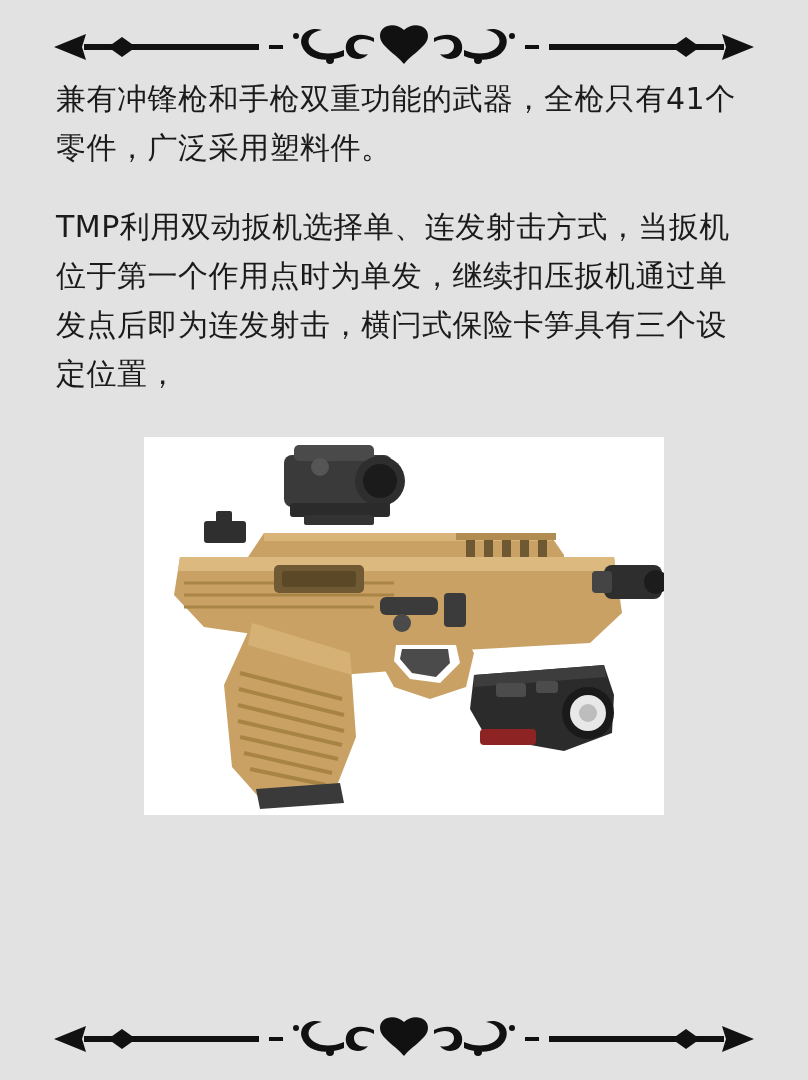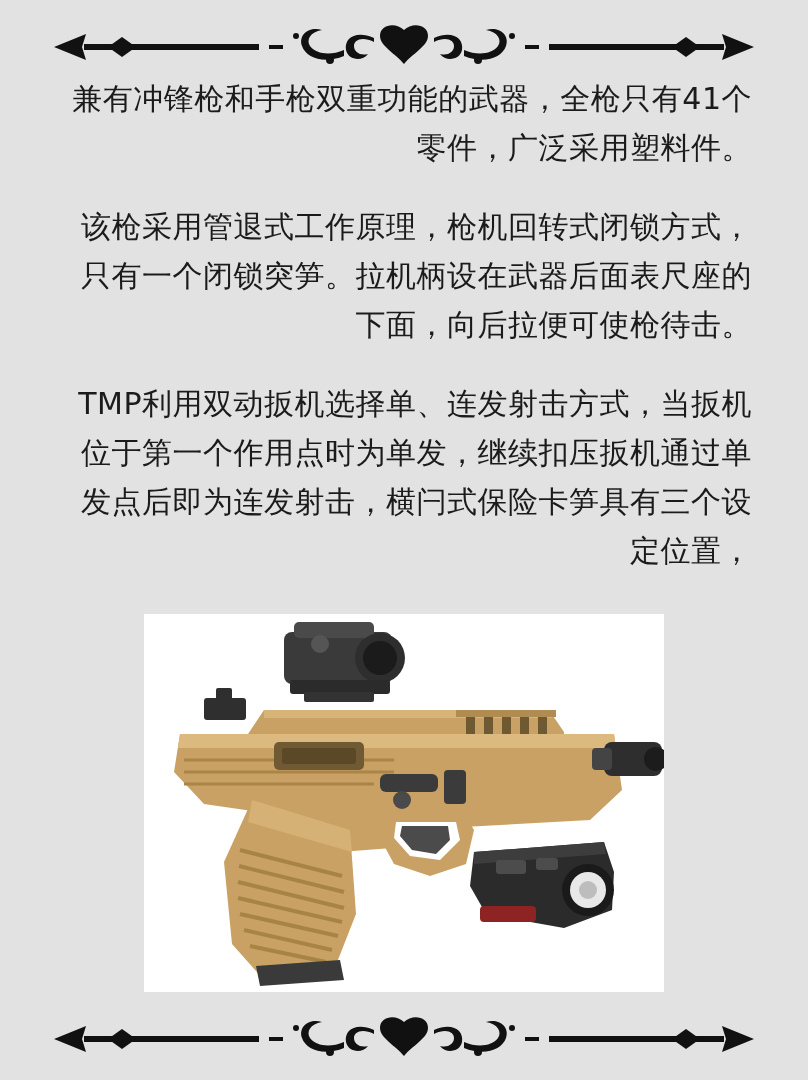--- a/index.html
+++ b/index.html
@@ -44,21 +44,21 @@
     align-items: center;
     padding: 0 8px;
     box-sizing: border-box;
   }
   .para {
     width: 100%;
     color: #1b1b1b;
     font-size: 30px;
     line-height: 49px;
     letter-spacing: 0.5px;
-    text-align: right;
+    text-align: left;
     margin: 0 0 30px 0;
     font-family: "DejaVu Sans", "Liberation Sans", sans-serif;
   }
   .para:last-of-type { margin-bottom: 39px; }
 
   
   .photo-wrap {
     width: 520px;
     height: 378px;
     background: #ffffff;
@@ -108,21 +108,20 @@
         <circle cx="286" cy="40" r="4"></circle>
         <circle cx="434" cy="40" r="4"></circle>
         <circle cx="252" cy="16" r="3"></circle>
         <circle cx="468" cy="16" r="3"></circle>
       </g>
     </g>
   </svg>
 
   <div class="content">
     <p class="para">兼有冲锋枪和手枪双重功能的武器，全枪只有41个零件，广泛采用塑料件。</p>
-    <p class="para">该枪采用管退式工作原理，枪机回转式闭锁方式，只有一个闭锁突笋。拉机柄设在武器后面表尺座的下面，向后拉便可使枪待击。</p>
     <p class="para">TMP利用双动扳机选择单、连发射击方式，当扳机位于第一个作用点时为单发，继续扣压扳机通过单发点后即为连发射击，横闩式保险卡笋具有三个设定位置，</p>
 
     <div class="photo-wrap">
       <svg class="photo" viewBox="0 0 520 378" aria-hidden="true">
         <rect x="0" y="0" width="520" height="378" fill="#ffffff"></rect>
 
         <g fill="#3a3a3a">
           <rect x="140" y="18" width="108" height="52" rx="8"></rect>
           <rect x="150" y="8" width="80" height="16" rx="5" fill="#4a4a4a"></rect>
           <circle cx="236" cy="44" r="25" fill="#2e2e2e"></circle>

